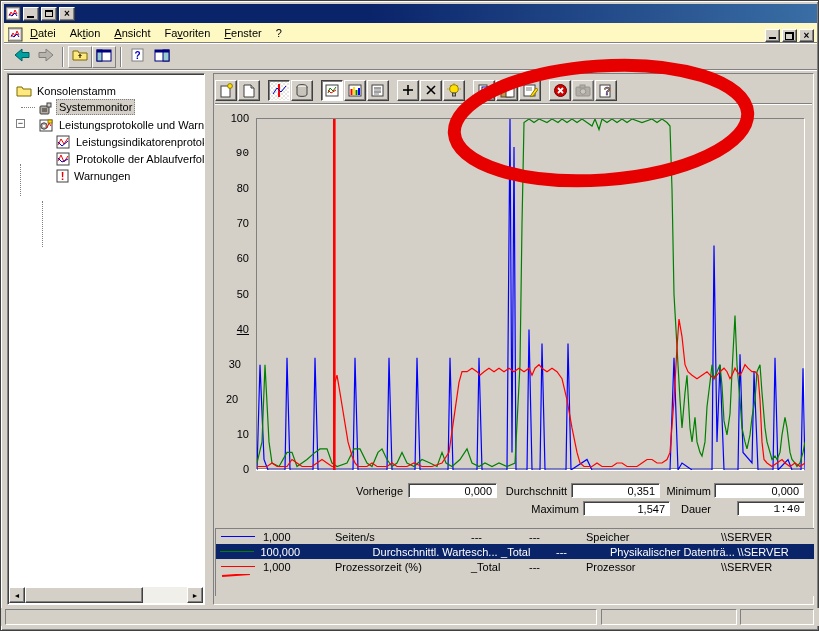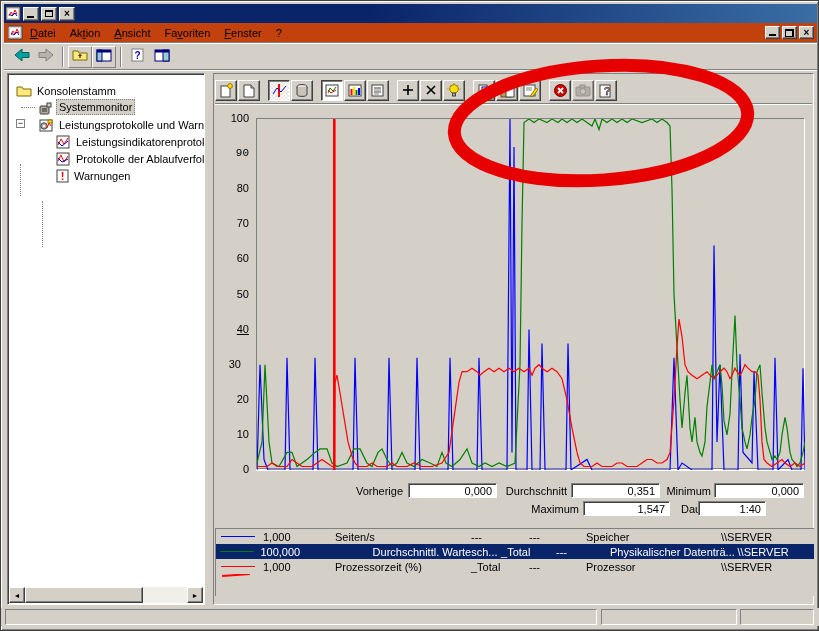--- a/index.html
+++ b/index.html
@@ -20,21 +20,21 @@
     display:flex; align-items:center; justify-content:center;
     font-size:10px; font-weight:bold; color:#000; line-height:1; }
   .glyph-min { position:absolute; left:3px; bottom:2px; width:7px; height:2px; background:#000; }
   .glyph-max { width:8px; height:7px; border:1px solid #000; border-top:2px solid #000; }
   .glyph-restore { position:relative; width:9px; height:8px; }
   .glyph-restore::before { content:""; position:absolute; right:0; top:0; width:6px; height:5px; border:1px solid #000; border-top:2px solid #000; background:#d4d0c8; }
   .glyph-restore::after { content:""; position:absolute; left:0; bottom:0; width:6px; height:5px; border:1px solid #000; border-top:2px solid #000; background:#d4d0c8; }
 
   
   .menubar { position:absolute; left:3px; top:22px; width:813px; height:20px;
-    background:#c2410c; display:flex; align-items:center; border-bottom:1px solid #808080;
+    background:#fef9c3; display:flex; align-items:flex-end; border-bottom:1px solid #808080;
     box-shadow: 0 1px 0 #fff; }
   .menu-item { font-size:11px; color:#000; padding:3px 7px; cursor:default; }
   .menu-item u { text-decoration:underline; }
   .mdi-btns { margin-left:auto; display:flex; padding-right:3px; }
   .mdi-btns .winbtn { width:15px; height:13px; }
 
   
   .toolbar { position:absolute; left:3px; top:43px; width:813px; height:26px;
     background:#d4d0c8; border-bottom:1px solid #808080; box-shadow:0 1px 0 #fff;
     display:flex; align-items:center; padding-left:6px; }
@@ -442,21 +442,21 @@
 
   <div id="ylabels">
       <div class="ylabel" style="left: 214px; top: 111px;">100</div>
       <div class="ylabel" style="left: 214px; top: 146.1px; font-family: Liberation Mono, monospace;">90</div>
       <div class="ylabel" style="left: 214px; top: 181.2px;">80</div>
       <div class="ylabel" style="left: 214px; top: 216.3px;">70</div>
       <div class="ylabel" style="left: 214px; top: 251.4px;">60</div>
       <div class="ylabel" style="left: 214px; top: 286.5px;">50</div>
       <div class="ylabel" style="left: 214px; top: 321.6px; text-decoration: underline;">40</div>
       <div class="ylabel" style="left: 206px; top: 356.7px;">30</div>
-      <div class="ylabel" style="left: 214px; top: 391.8px;">20</div>
+      <div class="ylabel" style="left: 214px; top: 391.8px; text-align: center;">20</div>
       <div class="ylabel" style="left: 214px; top: 426.9px;">10</div>
       <div class="ylabel" style="left: 214px; top: 462px;">0</div>
     </div>
 
   <div class="plot">
     <svg id="plot-svg" width="548" height="351">
         <polyline points="0,351.0 3,245.7 7,340.5 11,351.0 28,351.0 30,238.7 33,351.0 56,351.0 58,238.7 61,351.0 96,351.0 98,238.7 101,351.0 130,351.0 132,238.7 135,351.0 158,351.0 160,238.7 163,351.0 191,351.0 193,238.7 196,351.0 220,351.0 222,238.7 225,351.0 250,351.0 253,0.0 255,333.4 257,28.1 259,351.0 270,351.0 272,210.6 275,351.0 283,351.0 285,224.6 288,351.0 309,351.0 311,224.6 314,351.0 330,340.5 335,351.0 413,351.0 417,238.7 421,351.0 425,344.0 435,351.0 455,351.0 457,126.4 460,322.9 463,245.7 467,351.0 481,351.0 483,235.2 486,333.4 495,344.0 497,252.7 501,351.0 516,351.0 518,238.7 521,351.0 531,340.5 535,351.0 544,351.0 546,249.2 548,351.0" fill="none" stroke="#0000ff" stroke-width="1.2"></polyline>
         <polyline points="0,344.0 5,322.9 8,245.7 12,322.9 15,344.0 22,347.5 30,333.4 35,333.4 40,347.5 50,340.5 58,333.4 63,329.9 70,329.9 75,344.0 80,347.5 90,344.0 97,329.9 103,329.9 110,344.0 115,347.5 121,333.4 125,329.9 130,340.5 135,347.5 140,344.0 145,333.4 150,344.0 157,347.5 165,340.5 173,344.0 180,347.5 185,333.4 189,344.0 195,347.5 203,340.5 210,329.9 215,344.0 222,347.5 228,344.0 235,347.5 242,344.0 250,347.5 258,344.0 263,245.7 265,105.3 267,3.5 272,0.0 277,3.5 282,0.0 290,3.5 295,0.0 301,3.5 305,0.0 310,3.5 315,0.0 320,3.5 325,0.0 330,3.5 335,7.0 338,0.0 342,10.5 345,0.0 350,3.5 355,0.0 360,3.5 365,0.0 370,3.5 375,0.0 385,3.5 395,0.0 400,3.5 405,0.0 410,3.5 413,7.0 415,70.2 417,175.5 419,210.6 421,245.7 423,280.8 425,308.9 428,273.8 430,256.2 433,308.9 435,322.9 438,298.4 440,322.9 443,333.4 445,337.0 448,322.9 450,287.8 453,263.3 455,245.7 457,259.7 460,252.7 463,245.7 465,266.8 467,301.9 470,315.9 473,294.8 475,252.7 478,196.6 480,245.7 483,280.8 485,308.9 488,322.9 490,329.9 493,315.9 495,298.4 498,280.8 500,252.7 503,245.7 505,273.8 508,308.9 510,322.9 513,333.4 515,340.5 518,337.0 520,340.5 523,333.4 525,315.9 528,298.4 530,308.9 533,333.4 535,340.5 538,344.0 540,347.5 543,344.0 546,333.4 548,322.9" fill="none" stroke="#008000" stroke-width="1.2"></polyline>
         <polyline points="0,347.5 10,347.5 15,344.0 20,347.5 30,347.5 35,340.5 40,344.0 45,347.5 55,347.5 60,344.0 65,340.5 70,344.0 75,347.5 77,347.5 78,263.3 80,256.2 83,273.8 87,298.4 91,322.9 95,337.0 98,344.0 101,347.5 110,347.5 115,344.0 120,347.5 130,347.5 135,344.0 140,347.5 150,347.5 157,344.0 165,347.5 175,347.5 185,344.0 192,333.4 197,298.4 202,263.3 205,252.7 210,252.7 215,249.2 220,252.7 223,256.2 227,252.7 232,249.2 237,252.7 242,249.2 247,252.7 252,249.2 257,252.7 262,249.2 267,252.7 272,249.2 275,256.2 278,249.2 282,245.7 285,249.2 290,252.7 295,249.2 300,252.7 305,259.7 310,280.8 315,308.9 320,333.4 323,344.0 327,347.5 335,347.5 340,344.0 345,347.5 355,347.5 360,344.0 365,344.0 370,347.5 380,347.5 385,344.0 390,340.5 395,340.5 400,344.0 405,344.0 410,340.5 413,333.4 417,280.8 420,228.2 422,200.1 425,217.6 428,245.7 431,252.7 435,256.2 440,259.7 445,256.2 450,252.7 453,256.2 457,259.7 460,256.2 463,252.7 467,249.2 470,252.7 473,259.7 475,256.2 478,249.2 480,252.7 483,256.2 485,252.7 488,245.7 491,249.2 495,252.7 498,252.7 501,256.2 503,280.8 505,322.9 507,340.5 510,344.0 515,347.5 520,344.0 525,340.5 528,344.0 533,347.5 538,344.0 543,347.5 548,344.0" fill="none" stroke="#ff0000" stroke-width="1.2"></polyline>
         <rect x="76" y="0" width="2.6" height="351" fill="#ff0000"></rect>
@@ -466,21 +466,21 @@
   <div id="stats">
       <div class="stat-label" style="left: 340px; width: 62px; top: 484px;">Vorherige</div>
       <div class="stat-box" style="left: 407px; width: 89px; top: 482px;">0,000</div>
       <div class="stat-label" style="left: 500px; width: 66px; top: 484px;">Durchschnitt</div>
       <div class="stat-box" style="left: 570px; width: 89px; top: 482px;">0,351</div>
       <div class="stat-label" style="left: 655px; width: 55px; top: 484px;">Minimum</div>
       <div class="stat-box" style="left: 713px; width: 90px; top: 482px;">0,000</div>
       <div class="stat-label" style="left: 520px; width: 58px; top: 502px;">Maximum</div>
       <div class="stat-box" style="left: 582px; width: 87px; top: 500px;">1,547</div>
       <div class="stat-label" style="left: 655px; width: 55px; top: 502px;">Dauer</div>
-      <div class="stat-box" style="left: 697px; width: 68px; top: 500px;">1:40</div>
+      <div class="stat-box" style="left: 736px; width: 68px; top: 500px; font-family: Liberation Mono, monospace;">1:40</div>
     </div>
 
   <div class="legend">
     <div id="lg-rows">
         <div class="lg-row">
           <div class="lg-swatch">
             <i style="border-top-color:#0000ff"></i>
           </div>
           <div class="lg-cell" style="width: 72px;">1,000</div>
           <div class="lg-cell" style="width: 136px;">Seiten/s</div>

